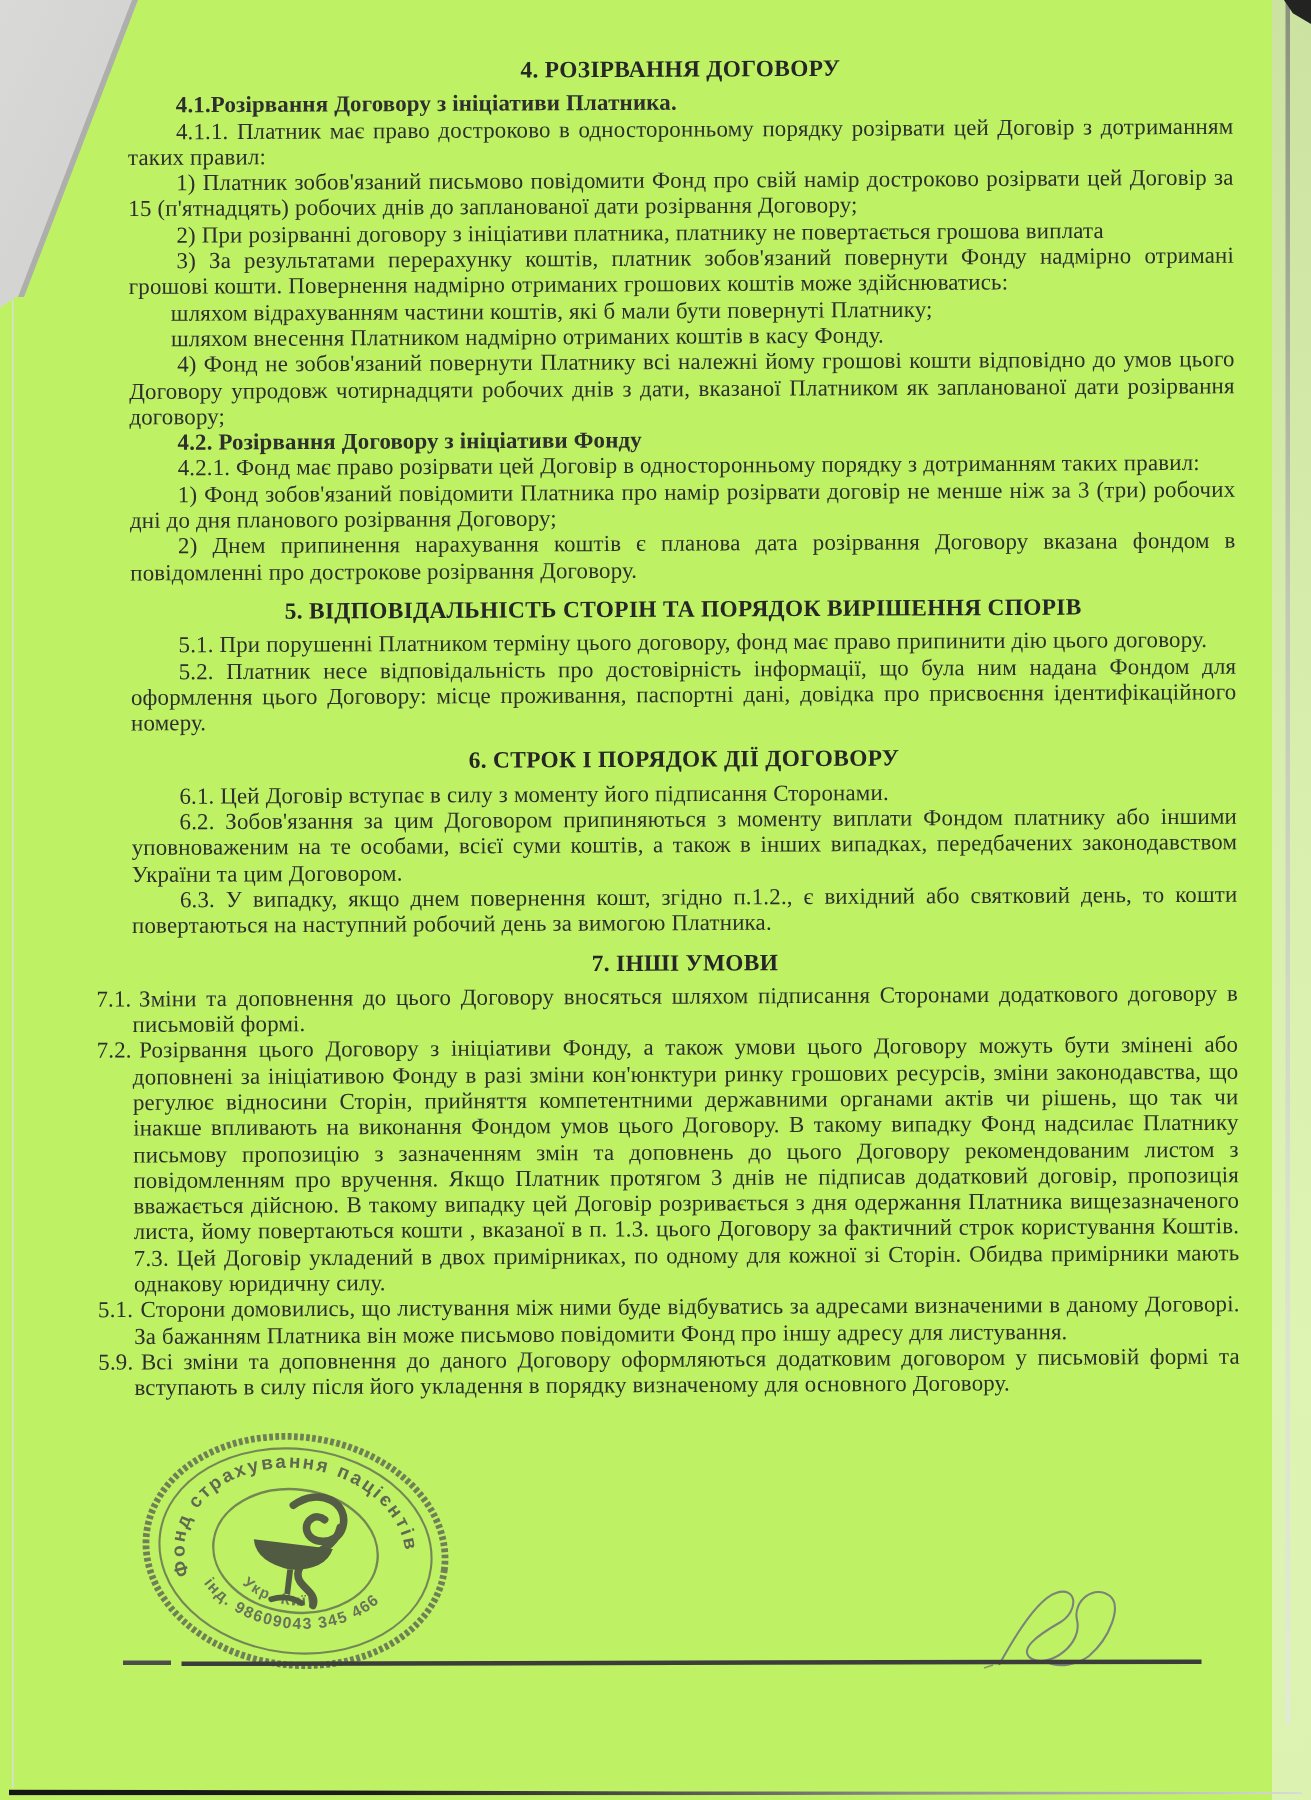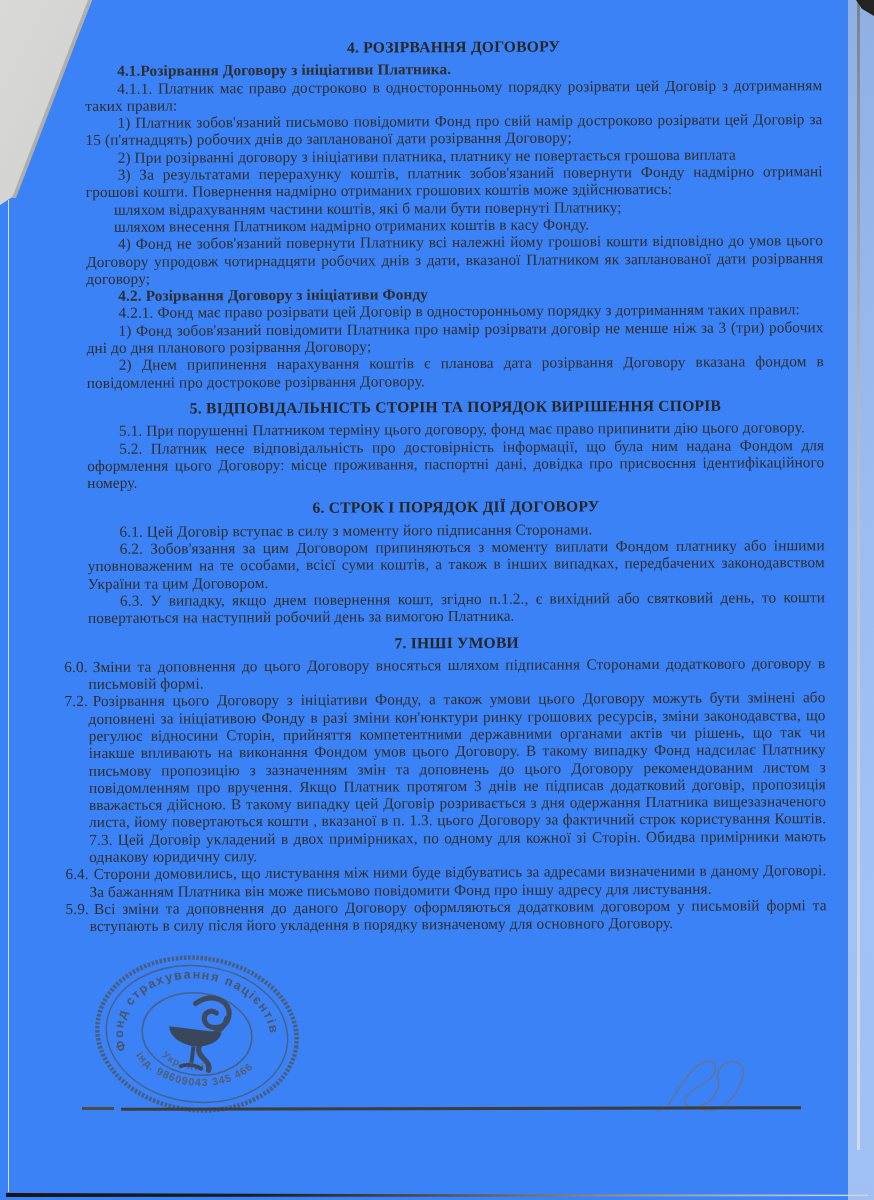--- a/index.html
+++ b/index.html
@@ -3,21 +3,21 @@
 <meta charset="utf-8">
 <title>Scanned contract page</title>
 <style>
   html,body{margin:0;padding:0;}
   body{
     width:874px;height:1200px;position:relative;overflow:hidden;
     background:#ffffff;
     font-family:"Liberation Serif","DejaVu Serif",serif;
   }
   .page{
-    position:absolute;inset:0;background:#3b82f6;
+    position:absolute;inset:0;background:#bef264;
   }
   
   .corner-fold{
     position:absolute;left:0;top:0;width:95px;height:210px;
     background:linear-gradient(115deg,#d9d9d7 0%,#d3d3d1 60%,#c9c9c7 100%);
     clip-path:polygon(0 0,92px 0,14px 196px,0 205px);
   }
   .corner-fold-edge{
     position:absolute;left:0;top:0;width:95px;height:210px;
     clip-path:polygon(88px 0,92px 0,16px 198px,12px 198px);
@@ -116,23 +116,23 @@
         <p class="par indent">5.2. Платник несе відповідальність про достовірність інформації, що була ним надана Фондом для оформлення цього Договору: місце проживання, паспортні дані, довідка про присвоєння ідентифікаційного номеру.</p>
       </div>
       <div class="section">
         <div class="sec-heading">6. СТРОК І ПОРЯДОК ДІЇ ДОГОВОРУ</div>
         <p class="par indent">6.1. Цей Договір вступає в силу з моменту його підписання Сторонами.</p>
         <p class="par indent">6.2. Зобов'язання за цим Договором припиняються з моменту виплати Фондом платнику або іншими уповноваженим на те особами, всієї суми коштів, а також в інших випадках, передбачених законодавством України та цим Договором.</p>
         <p class="par indent">6.3. У випадку, якщо днем повернення кошт, згідно п.1.2., є вихідний або святковий день, то кошти повертаються  на наступний робочий день за вимогою Платника.</p>
       </div>
       <div class="section">
         <div class="sec-heading">7. ІНШІ УМОВИ</div>
-        <p class="par hang"><span class="pnum">6.0.</span>Зміни та доповнення до цього Договору вносяться шляхом підписання Сторонами додаткового договору в письмовій формі.</p>
+        <p class="par hang"><span class="pnum">7.1.</span>Зміни та доповнення до цього Договору вносяться шляхом підписання Сторонами додаткового договору в письмовій формі.</p>
         <p class="par hang"><span class="pnum">7.2.</span>Розірвання цього Договору з ініціативи Фонду, а також умови цього Договору можуть бути змінені або доповнені за ініціативою Фонду в разі зміни кон'юнктури ринку грошових ресурсів, зміни законодавства, що регулює відносини Сторін, прийняття компетентними державними органами актів чи рішень, що так чи інакше впливають на виконання Фондом умов цього Договору. В такому випадку Фонд надсилає Платнику письмову пропозицію з зазначенням змін та доповнень до цього Договору рекомендованим листом з повідомленням про вручення. Якщо Платник протягом 3 днів не підписав додатковий договір, пропозиція вважається дійсною. В такому випадку цей Договір розривається з дня одержання Платника вищезазначеного листа, йому повертаються кошти , вказаної в п. 1.3. цього Договору за фактичний строк користування Коштів. 7.3. Цей Договір укладений в двох примірниках, по одному для кожної зі Сторін. Обидва примірники мають однакову юридичну силу.</p>
-        <p class="par hang"><span class="pnum">6.4.</span>Сторони домовились, що листування між ними буде відбуватись за адресами визначеними в даному Договорі. За бажанням Платника він може письмово повідомити Фонд про іншу адресу для листування.</p>
+        <p class="par hang"><span class="pnum">5.1.</span>Сторони домовились, що листування між ними буде відбуватись за адресами визначеними в даному Договорі. За бажанням Платника він може письмово повідомити Фонд про іншу адресу для листування.</p>
         <p class="par hang"><span class="pnum">5.9.</span>Всі зміни та доповнення до даного Договору оформляються додатковим договором у письмовій  формі та вступають в силу після його укладення в порядку визначеному для основного Договору.</p>
       </div>
     </div>
 
   <svg class="stamp" viewBox="0 0 230 172" xmlns="http://www.w3.org/2000/svg">
     <g transform="translate(115,86) rotate(7)" fill="none" stroke="#4f4f4f">
 
       <ellipse cx="0" cy="0" rx="100" ry="76" stroke-width="4.5" opacity=".85" stroke-dasharray="2.5 1.6"></ellipse>
       <ellipse cx="0" cy="0" rx="91" ry="68" stroke-width="1.4" opacity=".8"></ellipse>
       <ellipse cx="0" cy="0" rx="55" ry="41" stroke-width="1.6" opacity=".8"></ellipse>

